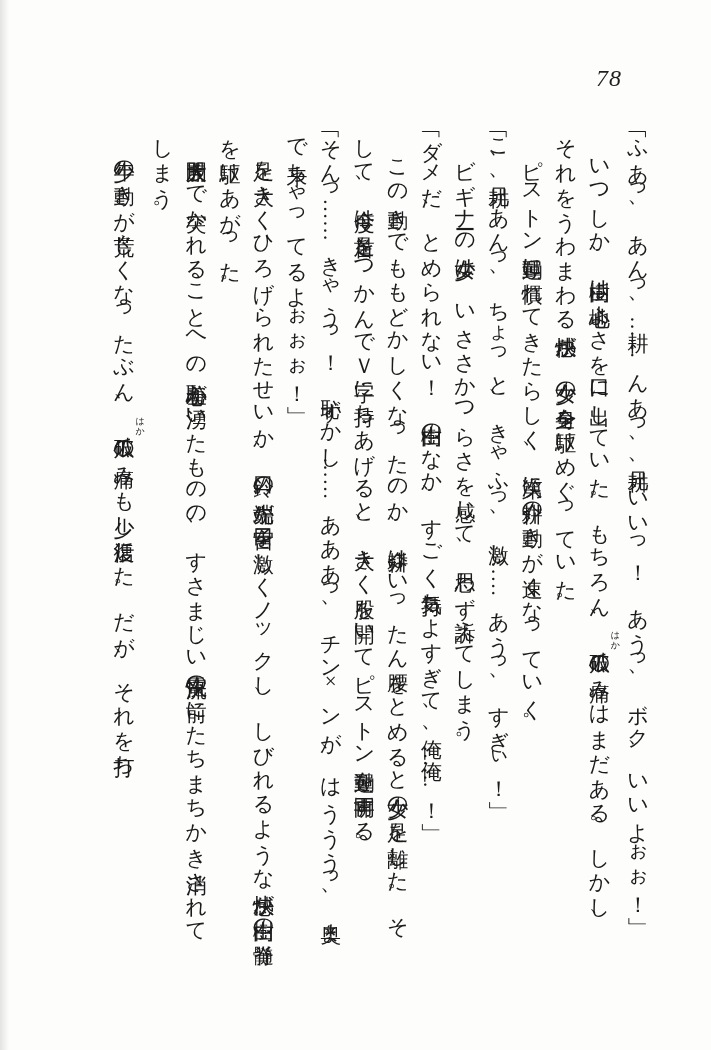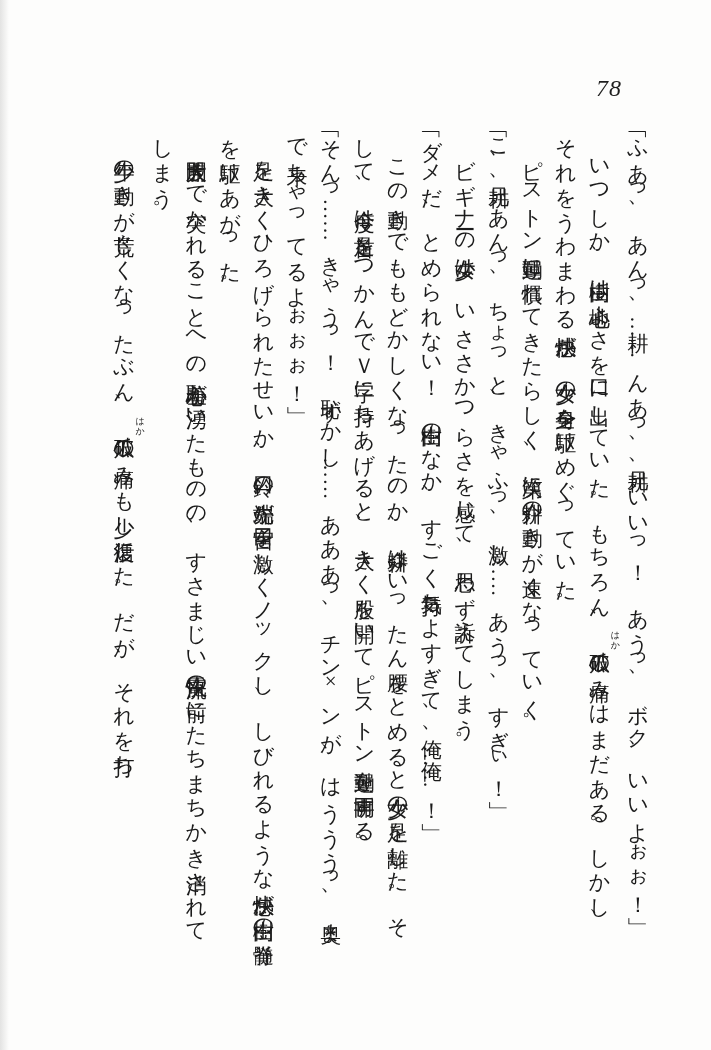--- a/index.html
+++ b/index.html
@@ -20,21 +20,21 @@
   }
   .edge-shadow {
     position: absolute;
     left: 0; top: 0; bottom: 0;
     width: 9px;
     background: linear-gradient(to right, rgba(70,70,70,0.14), rgba(70,70,70,0));
     pointer-events: none;
   }
   .page-number {
     position: absolute;
-    top: 75px;
+    top: 65px;
     left: 596px;
     font-size: 24px;
     font-style: italic;
     color: #1e1e1e;
     letter-spacing: 1px;
   }
   .text-block {
     position: absolute;
     top: 124px;
     right: 57px;

